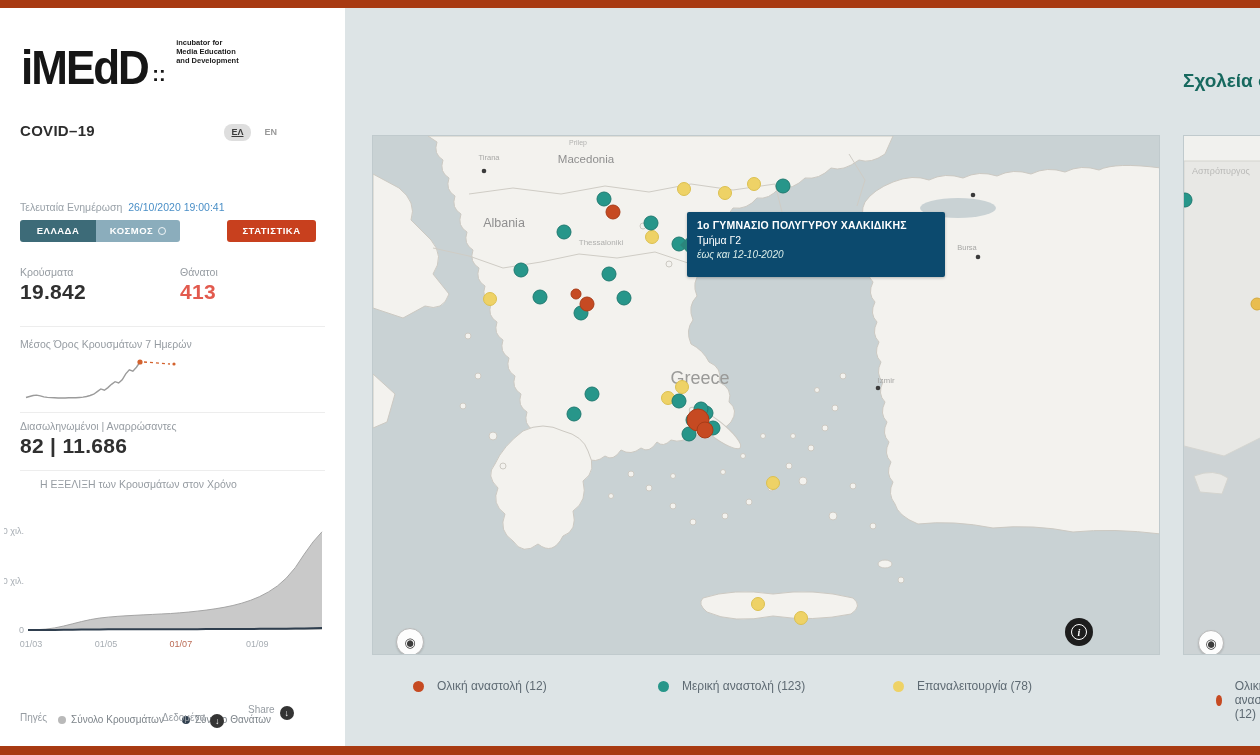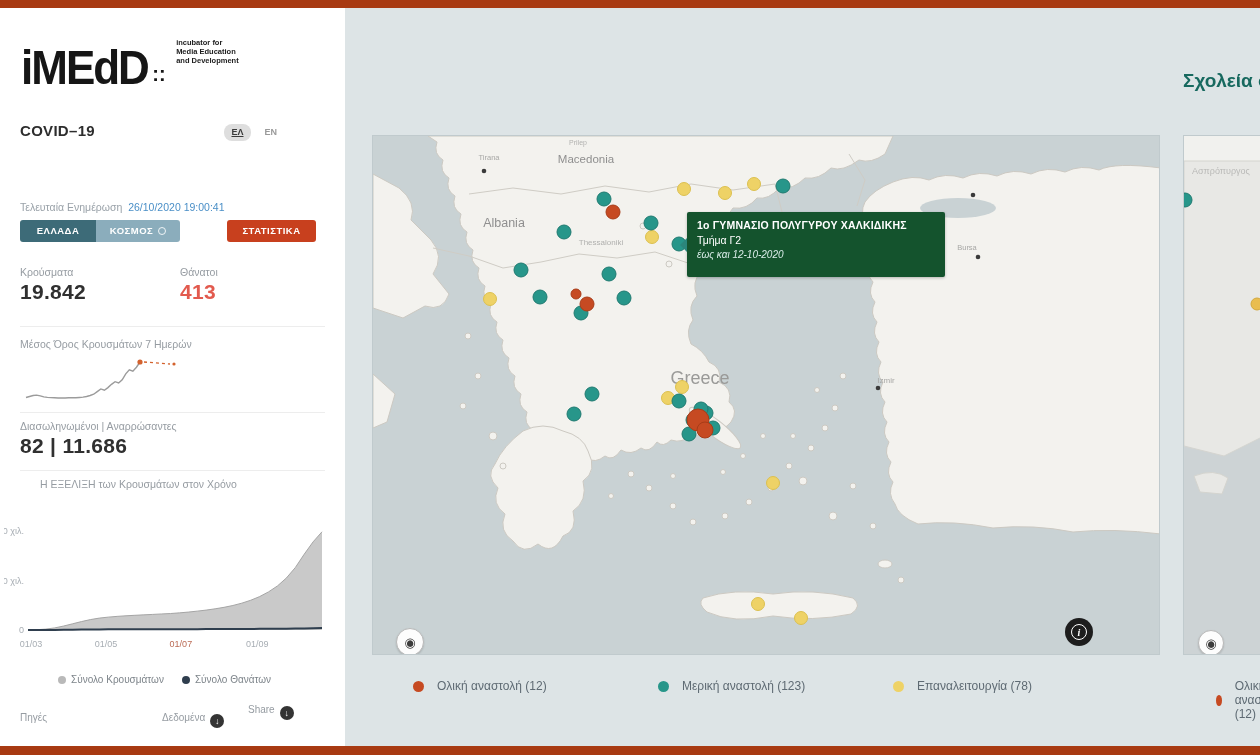--- a/index.html
+++ b/index.html
@@ -21,38 +21,38 @@
   .tab{display:inline-block;height:22px;line-height:22px;text-align:center;color:#fff;font-size:9.5px;font-weight:700;letter-spacing:.5px;cursor:pointer;}
   #tab-greece{width:76px;background:#3d6b78;border-radius:3px 0 0 3px;}
   #tab-world{width:84px;background:#8badbc;border-radius:0 3px 3px 0;}
   .info-ring{display:inline-block;width:8px;height:8px;border:1px solid rgba(255,255,255,.85);border-radius:50%;vertical-align:-1px;margin-left:5px;}
   #stats-btn{width:89px;height:22px;line-height:22px;background:#c8401e;border-radius:3px;color:#fff;font-size:9.5px;font-weight:700;letter-spacing:.5px;text-align:center;cursor:pointer;}
   .stat-label{font-size:10.5px;color:#969ca2;}
   .stat-value{font-size:21px;font-weight:800;color:#303030;letter-spacing:.3px;}
   .stat-value.red{color:#e25a4e;}
   .hr{height:1px;background:#ededed;width:305px;left:20px;}
   .mini-title{font-size:10.5px;color:#969ca2;}
-  .legend-row{display:flex;align-items:center;gap:18px;font-size:10px;color:#7d848a;}
+  .legend-row{display:flex;align-items:center;gap:18px;font-size:10px;color:#7d848a;margin-top:40px;}
   .legend-row .li{display:flex;align-items:center;gap:5px;}
   .ldot{width:8px;height:8px;border-radius:50%;}
   .footer-txt{font-size:10px;color:#969ca2;}
   .dl-circle{display:inline-flex;width:14px;height:14px;border-radius:50%;background:#343434;color:#fff;font-size:9px;align-items:center;justify-content:center;margin-left:5px;vertical-align:-3px;}
   
   #main{position:absolute;left:345px;top:0;width:915px;height:738px;}
   .panel-title{font-size:19px;}
   .panel-title .strong{color:#17695f;font-weight:700;}
   .panel-title .rest{color:#4e7d9b;font-weight:600;}
   .mapbox{background:#c9d2d4;border:1px solid #c0cacd;overflow:hidden;}
   .map-legend-item{position:absolute;display:flex;align-items:center;gap:13px;font-size:12px;color:#5e6a73;padding-left:16px;}
   .map-legend-item .dot{width:11px;height:11px;border-radius:50%;}
   .ctrl-circle{position:absolute;width:28px;height:28px;border-radius:50%;background:#fdfdfd;border:1px solid #b9b9b9;display:flex;align-items:center;justify-content:center;color:#3c3c3c;font-size:13px;cursor:pointer;box-shadow:0 1px 2px rgba(0,0,0,.15);}
   .info-circle{position:absolute;width:28px;height:28px;border-radius:50%;background:#1d1d1d;color:#fff;display:flex;align-items:center;justify-content:center;cursor:pointer;}
   .info-circle .iglyph{width:16px;height:16px;border:1.5px solid #fff;border-radius:50%;font-size:10px;font-weight:700;display:flex;align-items:center;justify-content:center;font-family:"Liberation Serif","DejaVu Serif",serif;font-style:italic;}
   
-  #tooltip{position:absolute;left:314px;top:76px;width:258px;height:65px;background:#14532d;border-radius:2px;padding:7px 10px;color:#fff;box-shadow:0 1px 3px rgba(0,0,0,.25);}
+  #tooltip{position:absolute;left:314px;top:76px;width:258px;height:65px;background:#0c4a6e;border-radius:2px;padding:7px 10px;color:#fff;box-shadow:0 1px 3px rgba(0,0,0,.25);}
   #tooltip::before{content:"";position:absolute;left:-7px;top:26px;border-top:7px solid transparent;border-bottom:7px solid transparent;border-right:7px solid #2b867c;}
   #tooltip .t1{font-size:10.5px;font-weight:700;letter-spacing:.2px;}
   #tooltip .t2{font-size:10.5px;margin-top:3px;}
   #tooltip .t3{font-size:10px;font-style:italic;color:#d9ece8;margin-top:3px;}
   svg text{font-family:"Liberation Sans","DejaVu Sans",sans-serif;}
   #bar-bottom{position:absolute;left:0;bottom:0;width:1260px;height:9px;background:#a83a12;}
 </style>
 </head>
 <body>
 

